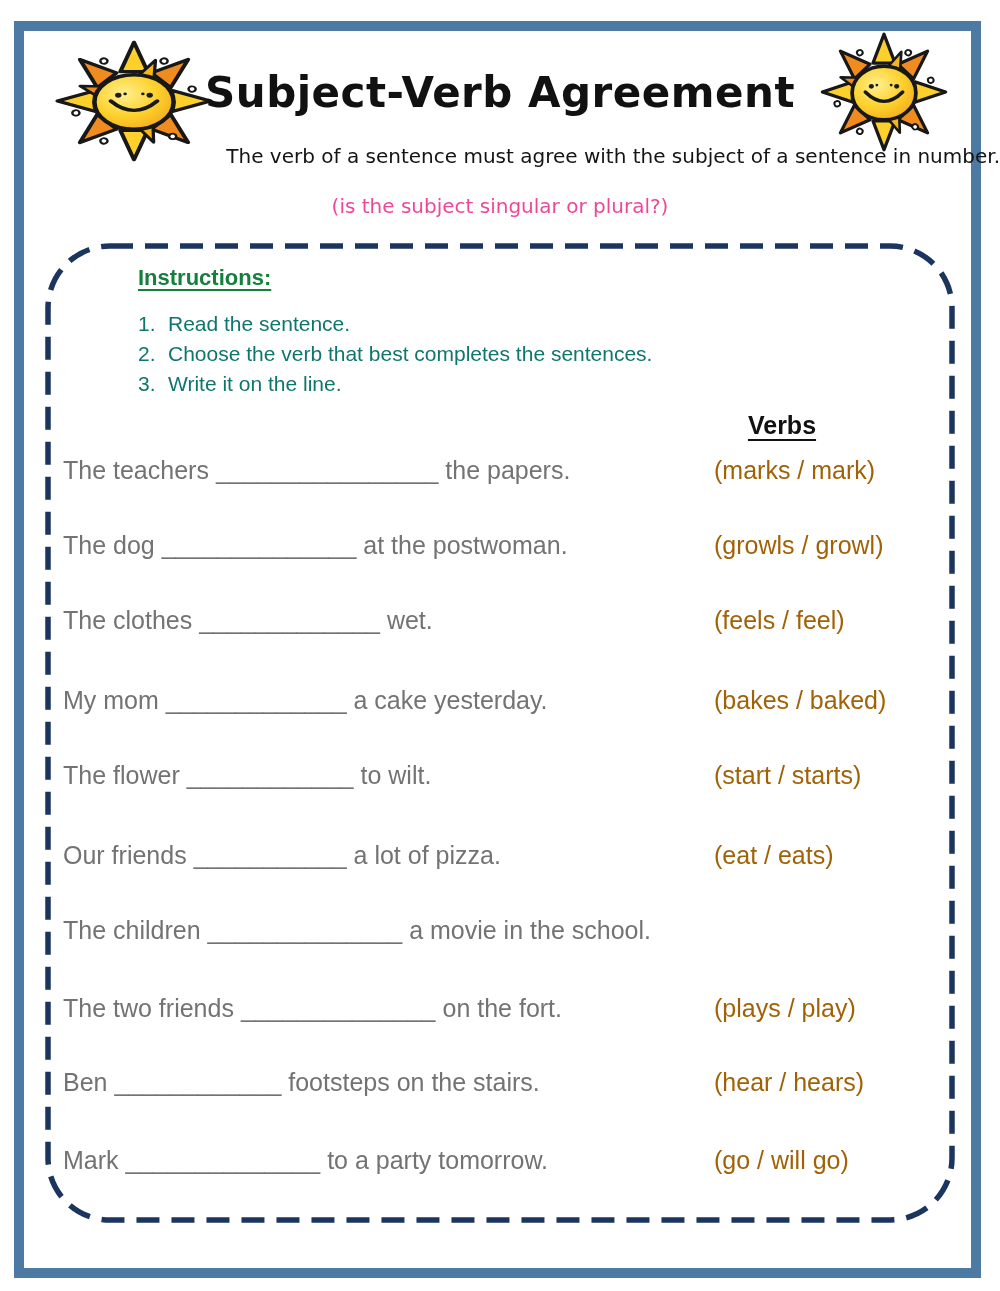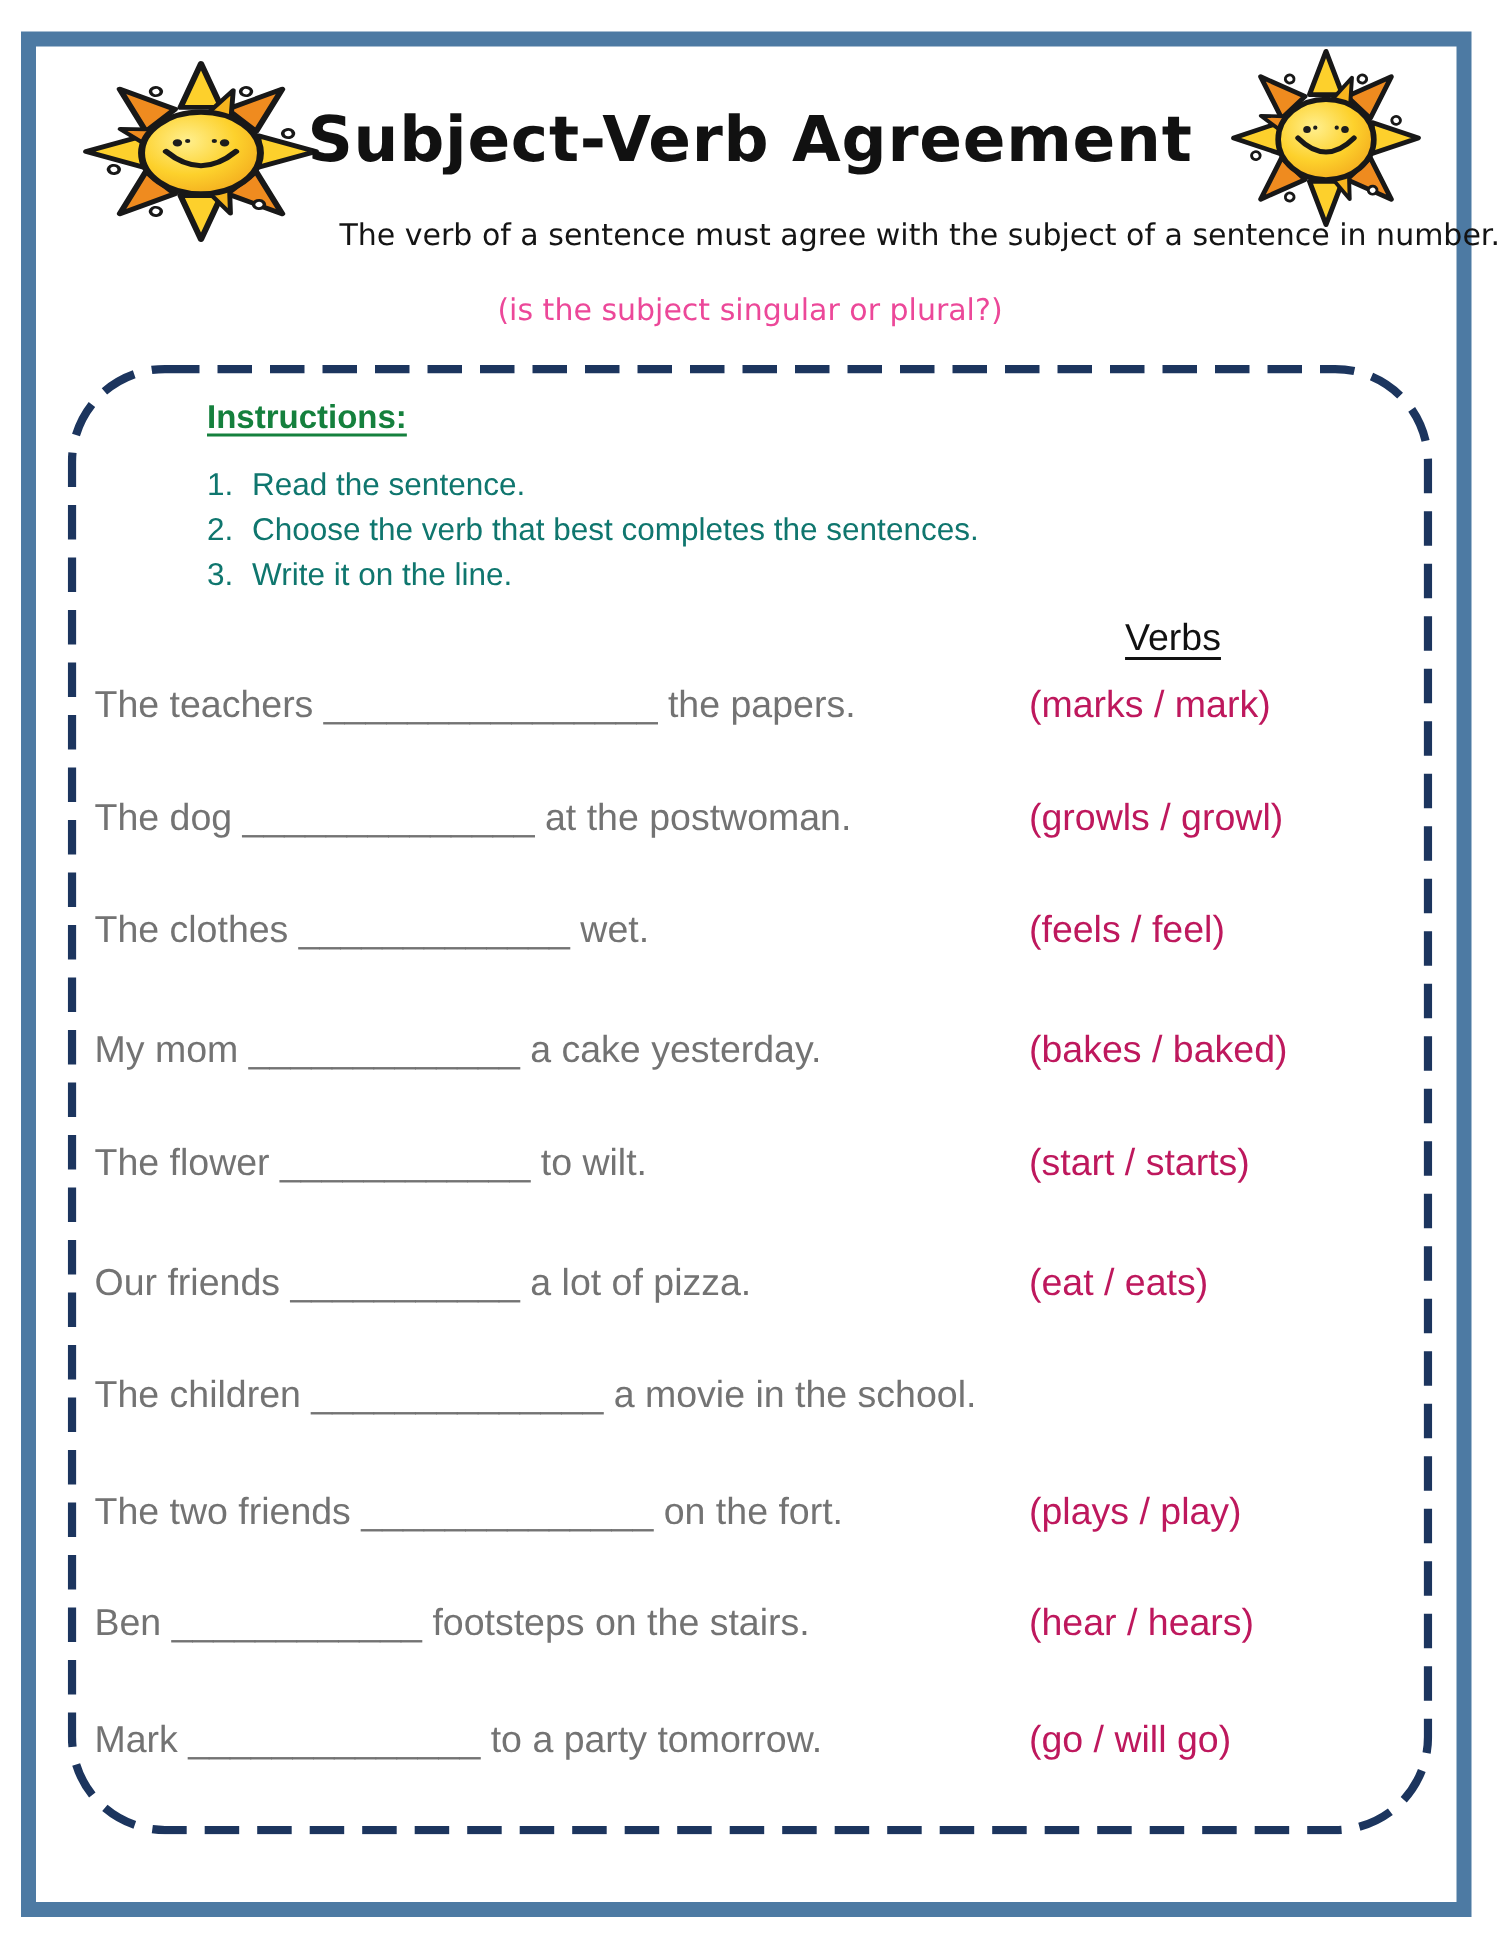--- a/index.html
+++ b/index.html
@@ -19,26 +19,26 @@
              font-family:"DejaVu Sans",sans-serif;font-size:20px;font-weight:500;color:#ec4899;}
   .worksheet-box{position:absolute;left:45px;top:243px;width:910px;height:980px;}
   .box-border{position:absolute;left:0;top:0;width:910px;height:980px;}
   .instructions{position:absolute;left:93px;top:22px;}
   .instructions-heading{font-size:22px;font-weight:700;text-decoration:underline;
                         text-underline-offset:4px;color:#15803d;}
   .steps{margin-top:18px;}
   .step{font-size:21px;font-weight:400;color:#0f766e;line-height:30px;}
   .step .num{display:inline-block;width:30px;}
   .verbs-heading{position:absolute;left:647px;top:168px;width:180px;text-align:center;
-                 font-size:25px;font-weight:400;text-decoration:underline;
+                 font-size:25px;font-weight:700;text-decoration:underline;
                  text-underline-offset:5px;color:#111;}
   .row{position:absolute;left:18px;width:880px;height:36px;font-size:25px;line-height:36px;}
   .sentence{position:absolute;left:0;white-space:nowrap;color:#737373;}
   .blank{letter-spacing:0;}
-  .verbs{position:absolute;left:623px;white-space:nowrap;color:#be185d;}
+  .verbs{position:absolute;left:651px;white-space:nowrap;color:#a16207;}
   .r0{top:209px}.r1{top:284px}.r2{top:359px}.r3{top:439px}.r4{top:514px}
   .r5{top:594px}.r6{top:669px}.r7{top:747px}.r8{top:821px}.r9{top:899px}
 </style>
 </head>
 <body>
 
 <div id="page">
 
   <svg width="0" height="0" style="position:absolute">
     <defs>

